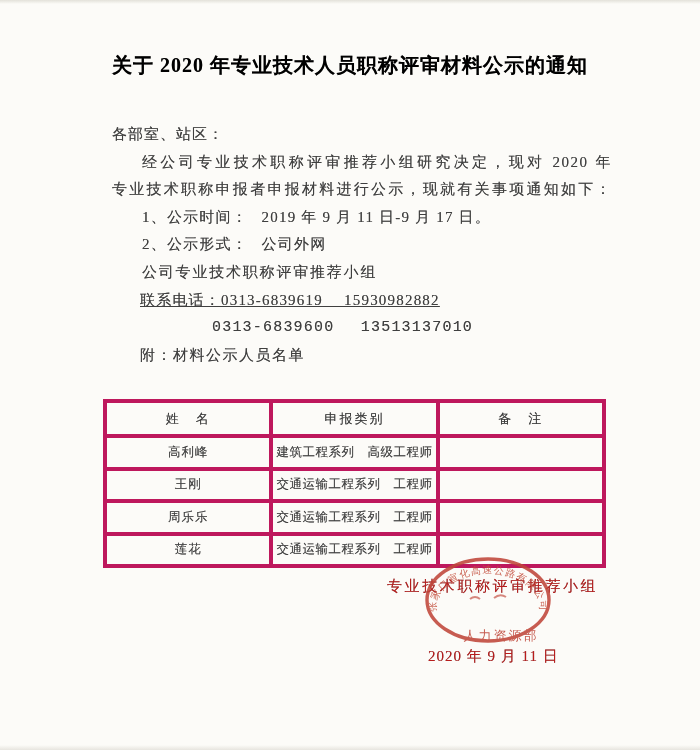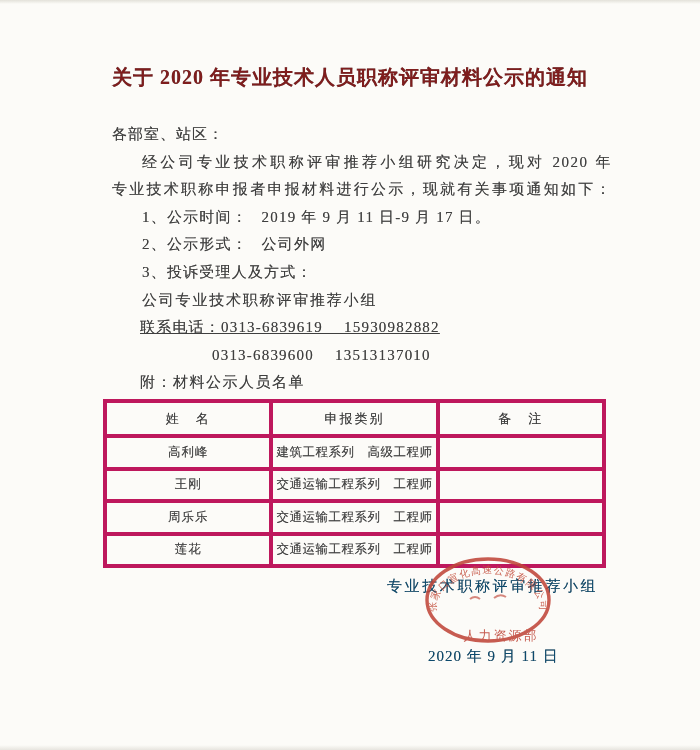--- a/index.html
+++ b/index.html
@@ -10,58 +10,58 @@
     overflow:hidden;
     font-family:"Liberation Serif","DejaVu Serif",serif;
     color:#3f3f3f;
   }
   .edge-top{position:absolute;top:0;left:0;width:100%;height:4px;
     background:linear-gradient(to bottom,#e3e1da,rgba(250,249,245,0));}
   .edge-bottom{position:absolute;bottom:0;left:0;width:100%;height:5px;
     background:linear-gradient(to top,#e7e5df,rgba(250,249,245,0));}
 
   .doc-title{
-    position:absolute;top:64px;left:0;width:100%;
-    text-align:center;font-size:20px;font-weight:bold;color:#7f1d1d;
+    position:absolute;top:52px;left:0;width:100%;
+    text-align:center;font-size:20px;font-weight:bold;color:#000000;
     letter-spacing:1px;
     text-shadow:0 0 .6px rgba(50,50,50,.65);
   }
 
   .body-text{
     position:absolute;left:112px;top:121px;width:500px;
     font-size:15px;line-height:27.6px;
     text-shadow:0 0 .6px rgba(60,60,60,.6);
   }
   .line{white-space:nowrap;}
   .salutation{letter-spacing:1px;}
   .para-line{letter-spacing:1.5px;text-align:justify;text-align-last:justify;white-space:normal;}
   .indent{text-indent:30px;}
   .item{padding-left:30px;letter-spacing:1.2px;}
   .group-line{padding-left:30px;letter-spacing:1.8px;}
   .phone-1{padding-left:28px;letter-spacing:1.2px;text-decoration:underline;}
-  .phone-2{padding-left:100px;letter-spacing:1.2px;}
+  .phone-2{padding-left:100px;letter-spacing:1.2px;font-family:Liberation Mono, monospace;}
   .attach{padding-left:28px;letter-spacing:1.5px;}
 
   .roster{
     position:absolute;left:103px;top:399px;width:503px;
     border-collapse:collapse;table-layout:fixed;
     font-size:13px;color:#424242;
     text-shadow:0 0 .5px rgba(60,60,60,.55);
   }
   .roster th,.roster td{
     border:4px solid #be185d;
     text-align:center;vertical-align:middle;
     font-weight:normal;
     overflow:hidden;
   }
   .roster th{height:29px;letter-spacing:2px;color:#3a3a3a;}
   .roster td{height:26.5px;letter-spacing:1px;font-size:12.5px;}
   .roster td.cat{letter-spacing:.5px;}
 
-  .sig{position:absolute;font-size:15px;color:#0c4a6e;white-space:nowrap;
+  .sig{position:absolute;font-size:15px;color:#b91c1c;white-space:nowrap;
        text-shadow:0 0 .6px rgba(60,60,60,.6);}
   .sig-1{left:387px;top:577px;letter-spacing:2.6px;}
   .sig-2{left:420px;top:616px;letter-spacing:.5px;}
   .sig-3{left:428px;top:647px;letter-spacing:1px;}
 
   .stamp{
     position:absolute;left:420px;top:552px;width:140px;height:100px;
     pointer-events:none;
   }
 </style>
@@ -73,21 +73,20 @@
   <div class="edge-bottom"></div>
 
   <div class="doc-title">关于 2020 年专业技术人员职称评审材料公示的通知</div>
 
   <div class="body-text">
     <div class="line salutation">各部室、站区：</div>
     <div class="para-line indent">经公司专业技术职称评审推荐小组研究决定，现对 2020 年</div>
     <div class="para-line">专业技术职称申报者申报材料进行公示，现就有关事项通知如下：</div>
     <div class="line item">1、公示时间：  2019 年 9 月 11 日-9 月 17 日。</div>
     <div class="line item">2、公示形式：  公司外网</div>
-    <div class="line item">3、投诉受理人及方式：</div>
     <div class="line group-line">公司专业技术职称评审推荐小组</div>
     <div class="line phone-1">联系电话：0313-6839619  15930982882</div>
     <div class="line phone-2">0313-6839600  13513137010</div>
     <div class="line attach">附：材料公示人员名单</div>
   </div>
 
   <table class="roster">
     <thead>
       <tr>
         <th>姓　名</th>

